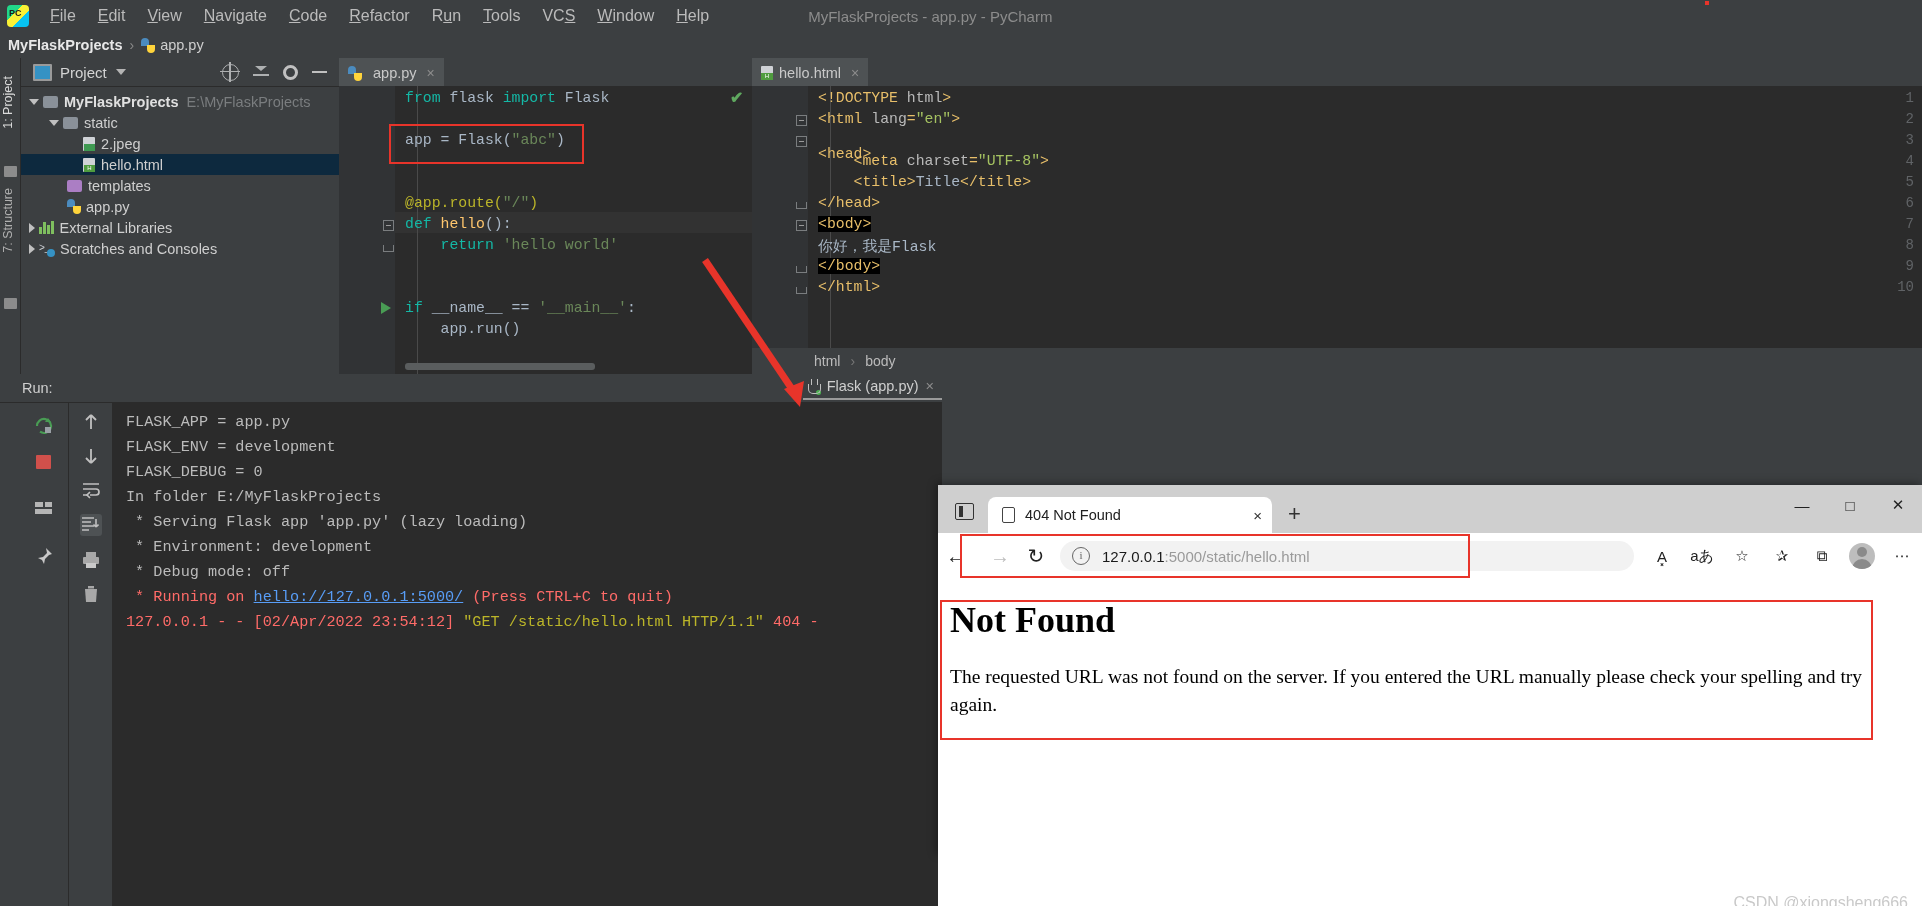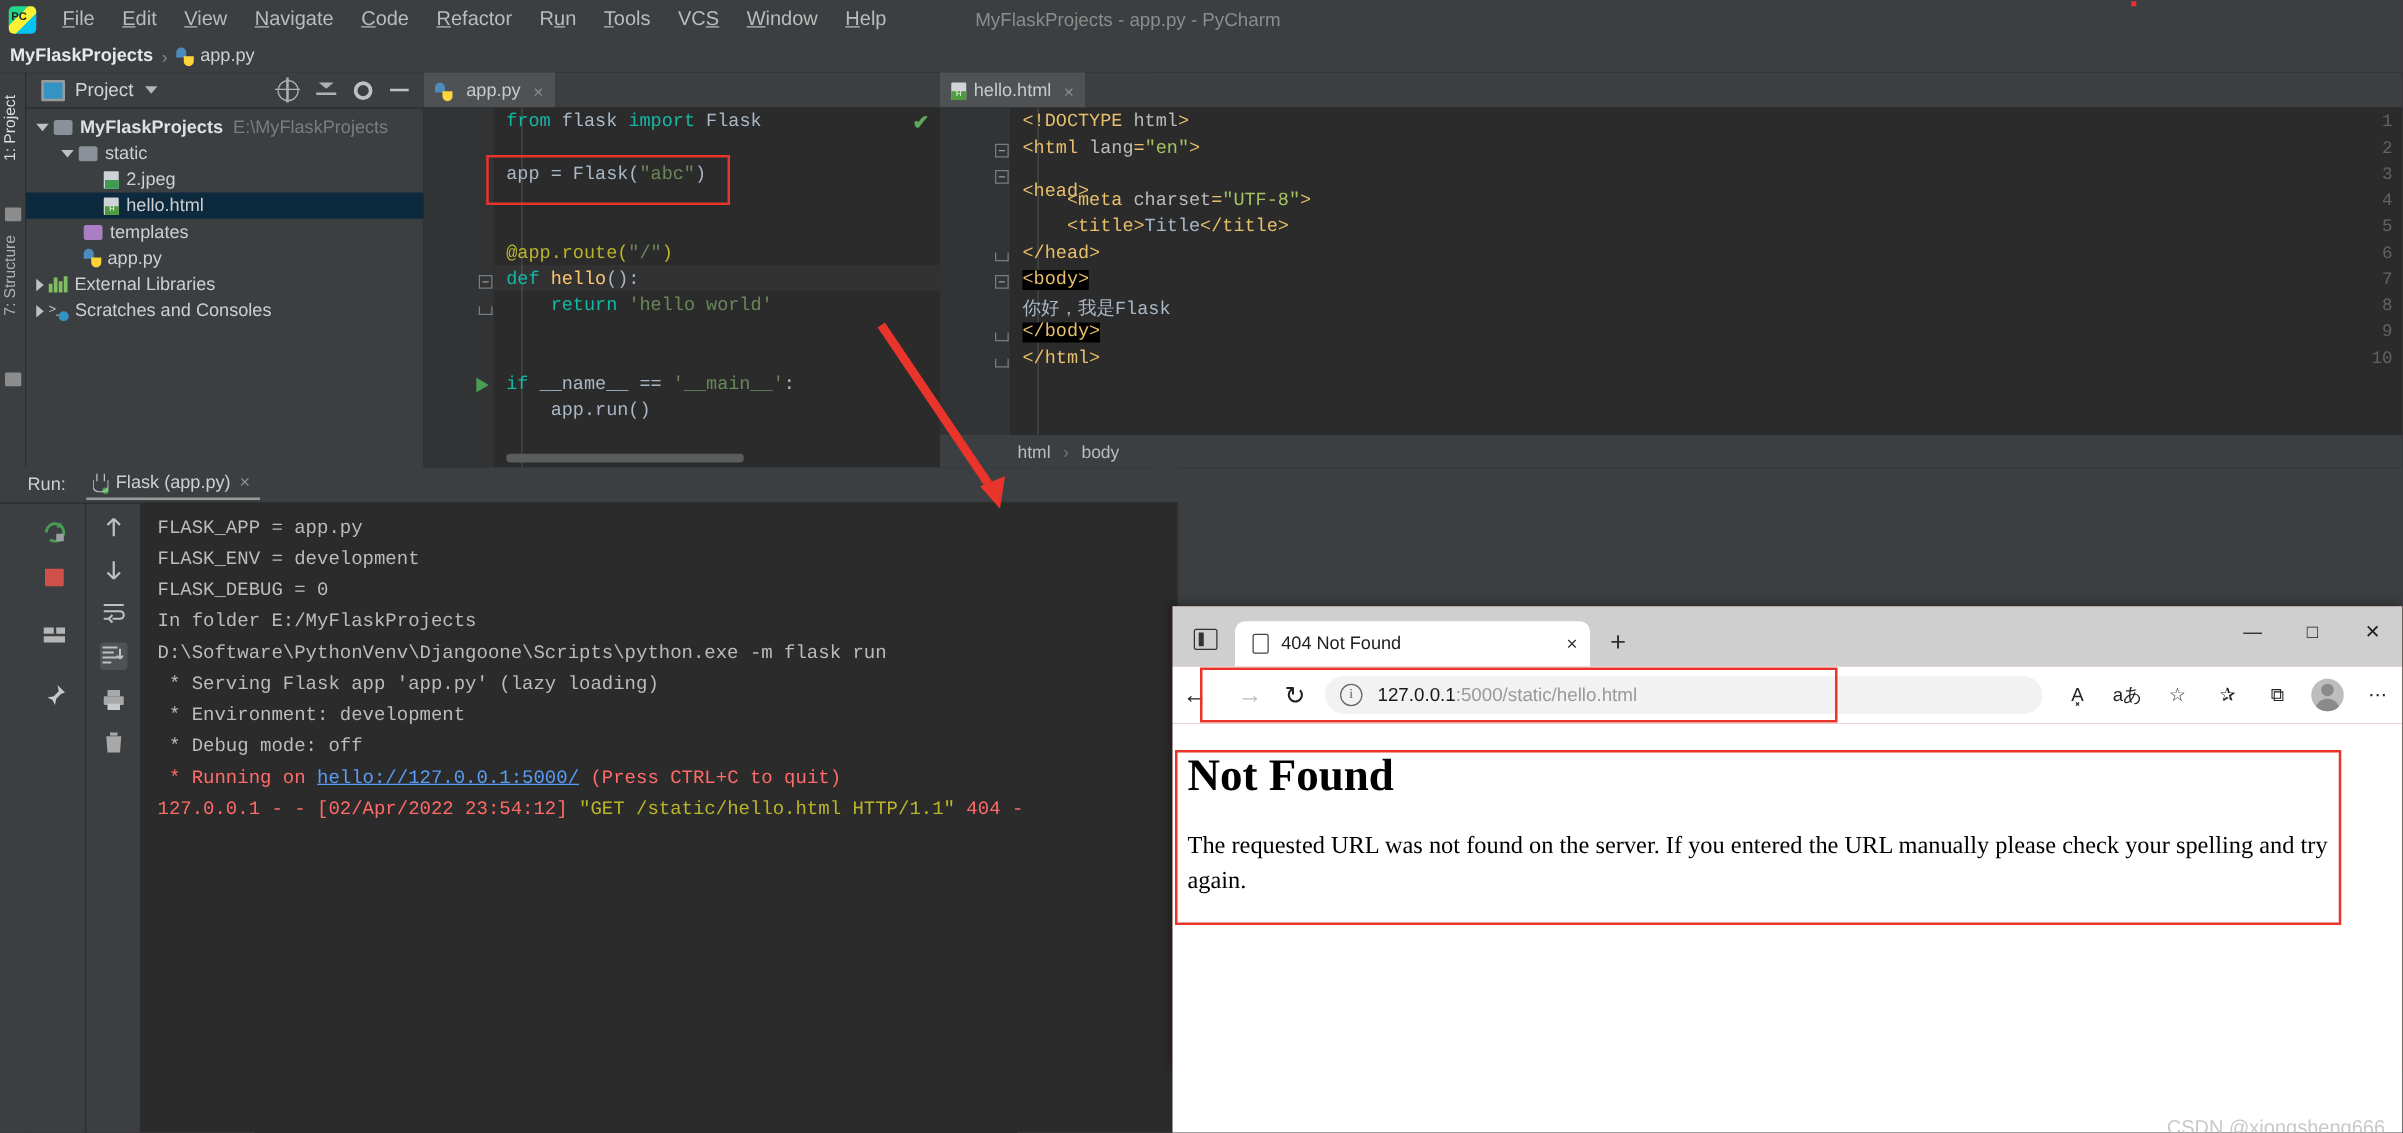--- a/index.html
+++ b/index.html
@@ -31,21 +31,21 @@
     content: "PC"; position: absolute; left: 2px; top: 3px;
     font-size: 9px; font-weight: bold; color: #1c1c1c;
     font-family: "Liberation Sans", sans-serif;
   }
   .menu-item {
     color: #bbbbbb; font-size: 16px; padding: 2px 11px; cursor: default;
     white-space: nowrap;
   }
   .menu-item u { text-decoration: underline; }
   .win-title {
-    color: #8c8c8c; font-size: 15px; margin-left: 60px; white-space: nowrap;
+    color: #8c8c8c; font-size: 15px; margin-left: 88px; white-space: nowrap;
   }
 
   
   .breadcrumb {
     position: absolute; left: 0; top: 32px; width: 1922px; height: 26px;
     background: #3c3f41; display: flex; align-items: center;
     border-bottom: 1px solid #2b2b2b;
   }
   .bc-proj { color: #e8e8e8; font-size: 14.5px; font-weight: bold; margin-left: 8px; }
   .bc-sep { color: #8a8a8a; font-size: 14px; margin: 0 7px; }
@@ -256,20 +256,21 @@
   .bcrumb-bottom .sep { color: #777; }
 
   
   .runpanel {
     position: absolute; left: 0; top: 374px; width: 942px; height: 532px;
     background: #3c3f41;
   }
   .run-header {
     height: 28px; display: flex; align-items: center; padding-left: 22px;
     border-bottom: 1px solid #2b2b2b;
+    justify-content: space-between;
   }
   .run-label { color: #cfcfcf; font-size: 14.5px; margin-right: 16px; }
   .run-tab {
     display: flex; align-items: center; gap: 7px;
     color: #cfcfcf; font-size: 14.5px; padding: 2px 8px 4px 4px;
     border-bottom: 2px solid #9a9a9a;
   }
   .flask-ico {
     width: 13px; height: 15px; position: relative; flex: none;
   }
@@ -662,21 +663,20 @@
             <rect x="7" y="2" width="6" height="2.5" fill="#a8a8a8"></rect>
           </svg>
       </span>
     </div>
 
     <div class="console">
       <div class="cline">FLASK_APP = app.py</div>
       <div class="cline">FLASK_ENV = development</div>
       <div class="cline">FLASK_DEBUG = 0</div>
       <div class="cline">In folder E:/MyFlaskProjects</div>
-      <div class="cline">D:\Software\PythonVenv\Djangoone\Scripts\python.exe -m flask run</div>
       <div class="cline"> * Serving Flask app 'app.py' (lazy loading)</div>
       <div class="cline"> * Environment: development</div>
       <div class="cline"> * Debug mode: off</div>
       <div class="cline"><span class="c-red"> * Running on </span><span class="c-link">hello://127.0.0.1:5000/</span><span class="c-red"> (Press CTRL+C to quit)</span></div>
       <div class="cline"><span class="c-red">127.0.0.1 - - [02/Apr/2022 23:54:12] </span><span class="c-yellow">"GET /static/hello.html HTTP/1.1"</span><span class="c-red"> 404 -</span></div>
     </div>
   </div>
 
   <svg class="arrow-svg" width="120" height="160" viewBox="0 0 120 160">
     <line x1="5" y1="5" x2="96" y2="140" stroke="#e8342a" stroke-width="7"></line>

